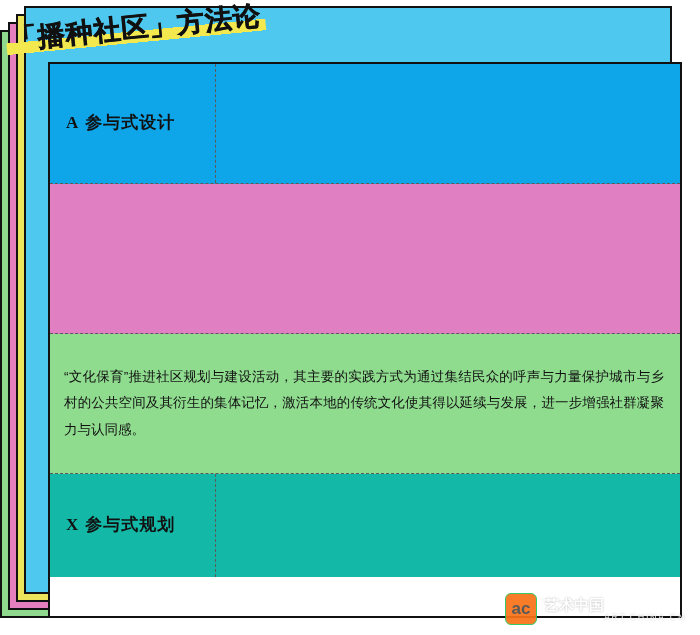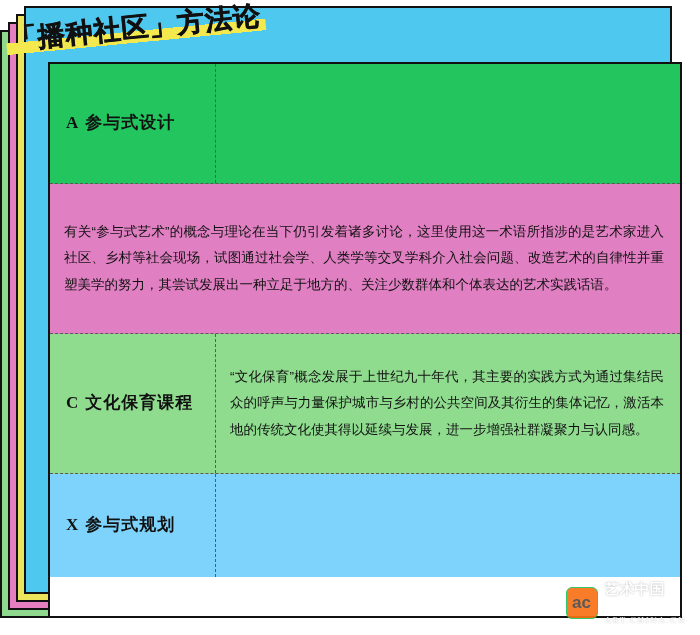--- a/index.html
+++ b/index.html
@@ -78,24 +78,24 @@
     display: flex;
     align-items: center;
   }
   .body-text {
     font-size: 13.5px;
     line-height: 1.95;
     color: #111111;
     text-align: justify;
   }
 
-  .row-a { background: #22c55e; height: 120px; }
+  .row-a { background: #0ea5e9; height: 120px; }
   .row-b { background: #e07fc2; height: 150px; }
   .row-c { background: #8fdc8f; height: 140px; }
-  .row-x { background: #7dd3fc; height: 103px; }
+  .row-x { background: #14b8a6; height: 103px; }
 
   
   .title-ribbon {
     position: absolute;
     left: 6px;
     top: 22px;
     transform: rotate(-5.5deg);
     transform-origin: left center;
     z-index: 40;
   }
@@ -130,23 +130,22 @@
     color: #4c4c4c;
     font-size: 17px;
     font-weight: bold;
     display: flex;
     align-items: center;
     justify-content: center;
     font-family: "Liberation Sans", sans-serif;
   }
   .wm-texts {
     display: flex;
-    flex-direction: column;
+    flex-direction: row;
     line-height: 1.15;
-    font-family: Liberation Serif, serif;
   }
   .wm-cn {
     font-size: 15px;
     font-weight: bold;
     color: #ffffff;
     text-shadow: 0 0 2px rgba(0,0,0,0.35);
   }
   .wm-en {
     font-size: 9px;
     letter-spacing: 1.6px;
@@ -169,33 +168,25 @@
 
     <div class="row row-a">
       <div class="row-label">
         <div class="label-text">
           <span class="letter">A</span><span>参与式设计</span>
         </div>
       </div>
     </div>
 
     <div class="row row-b">
+    </div>
+
+    <div class="row row-c">
       <div class="row-body">
-        <div class="body-text">有关“参与式艺术”的概念与理论在当下仍引发着诸多讨论，这里使用这一术语所指涉的是艺术家进入社区、乡村等社会现场，试图通过社会学、人类学等交叉学科介入社会问题、改造艺术的自律性并重塑美学的努力，其尝试发展出一种立足于地方的、关注少数群体和个体表达的艺术实践话语。</div>
-      </div>
-    </div>
-
-    <div class="row row-c">
-      <div class="row-label">
-        <div class="label-text">
-          <span class="letter">C</span><span>文化保育课程</span>
-        </div>
-      </div>
-      <div class="row-body">
-        <div class="body-text">“文化保育”概念发展于上世纪九十年代，其主要的实践方式为通过集结民众的呼声与力量保护城市与乡村的公共空间及其衍生的集体记忆，激活本地的传统文化使其得以延续与发展，进一步增强社群凝聚力与认同感。</div>
+        <div class="body-text">“文化保育”推进社区规划与建设活动，其主要的实践方式为通过集结民众的呼声与力量保护城市与乡村的公共空间及其衍生的集体记忆，激活本地的传统文化使其得以延续与发展，进一步增强社群凝聚力与认同感。</div>
       </div>
     </div>
 
     <div class="row row-x">
       <div class="row-label">
         <div class="label-text">
           <span class="letter">X</span><span>参与式规划</span>
         </div>
       </div>
     </div>

